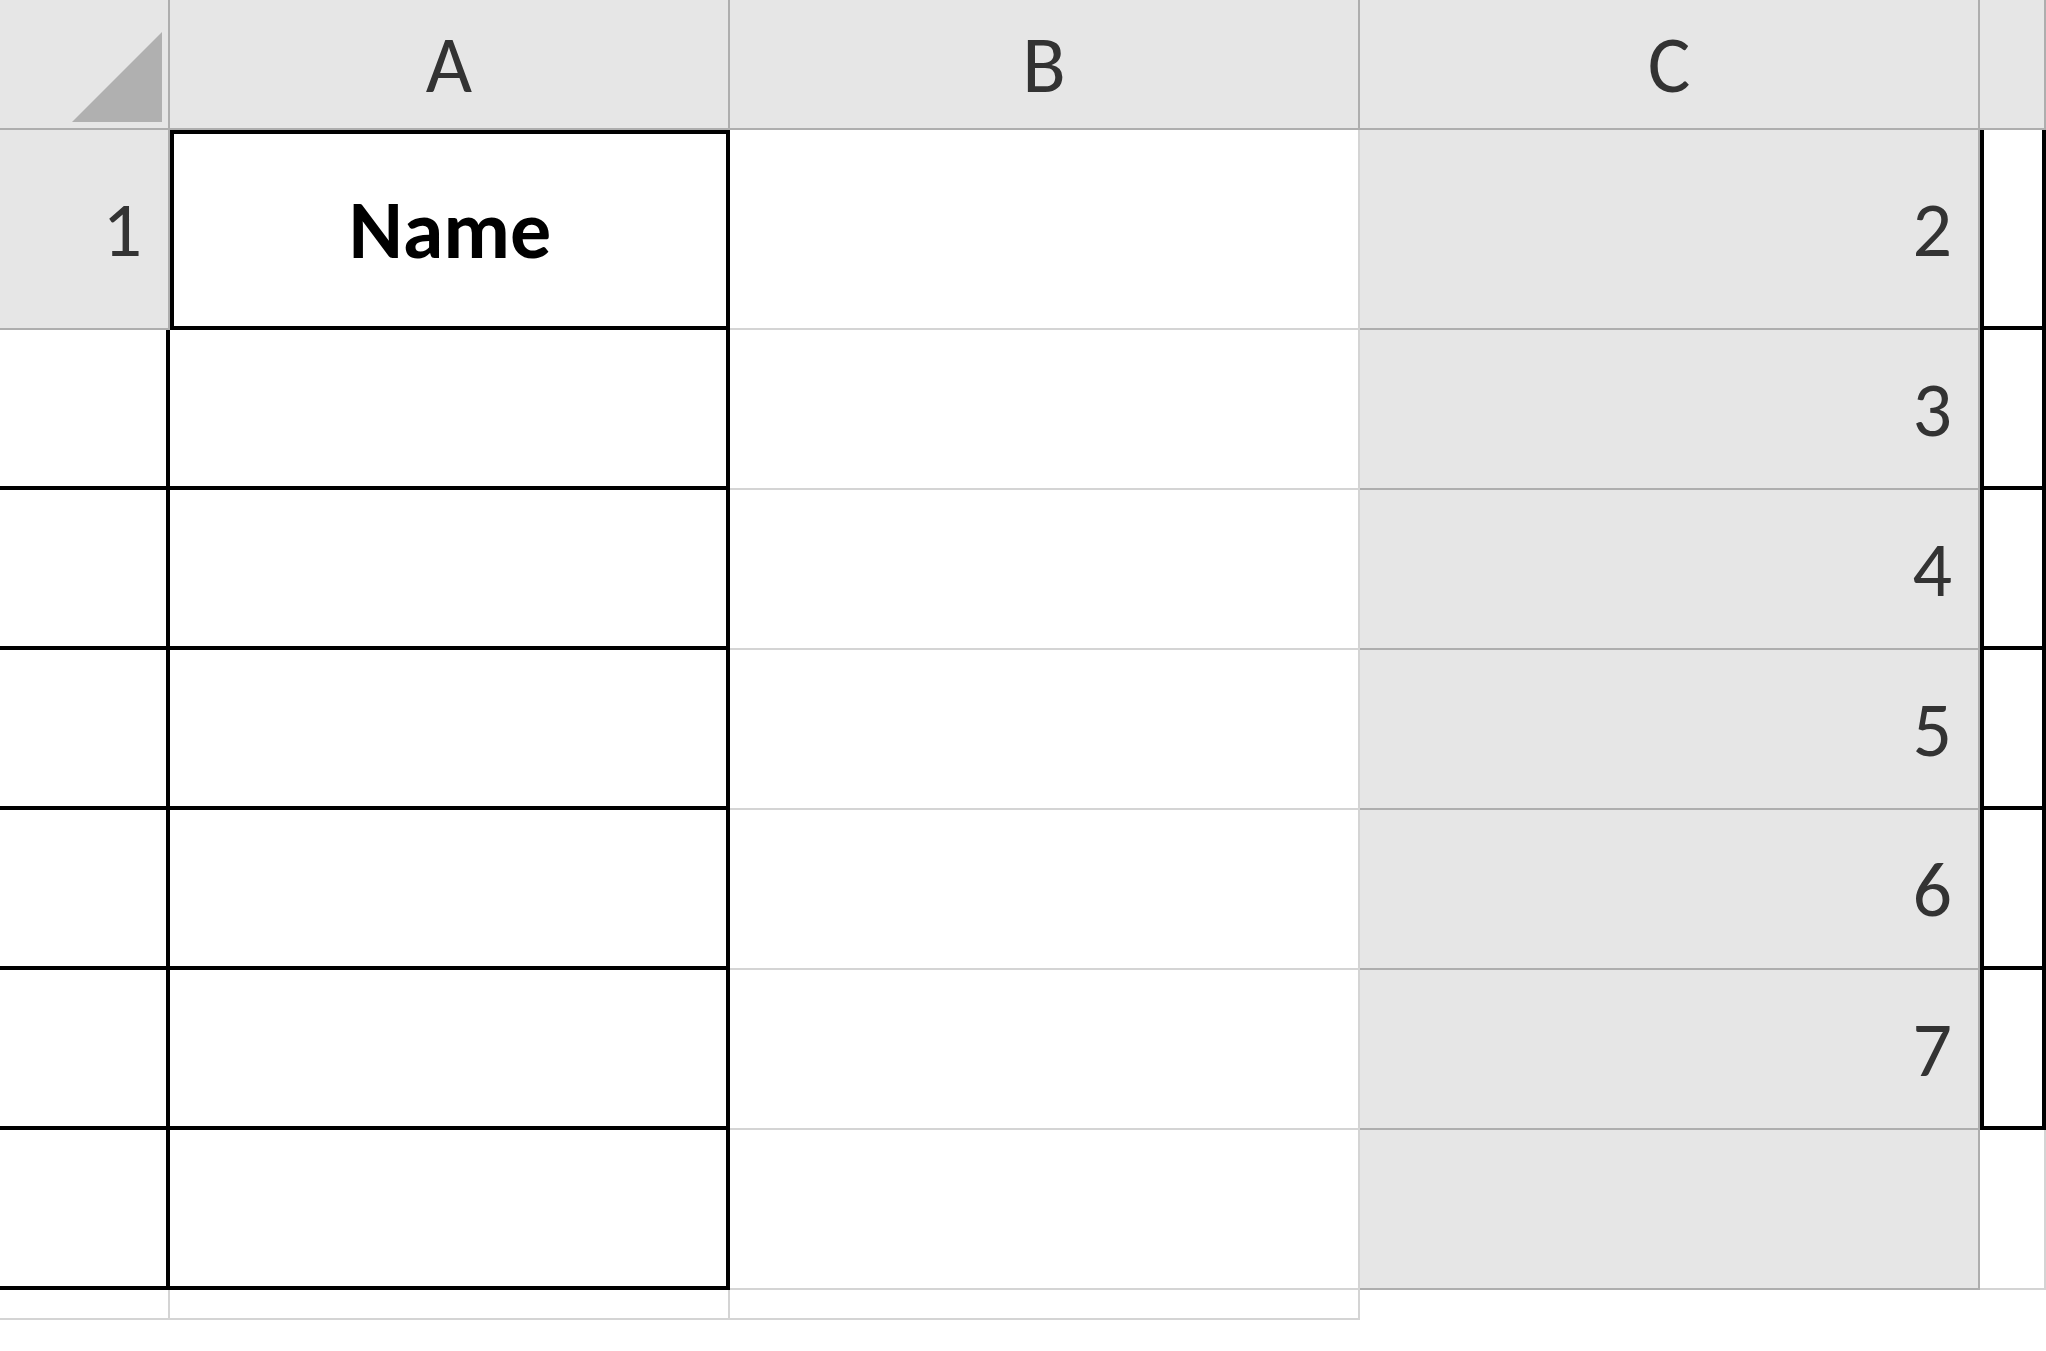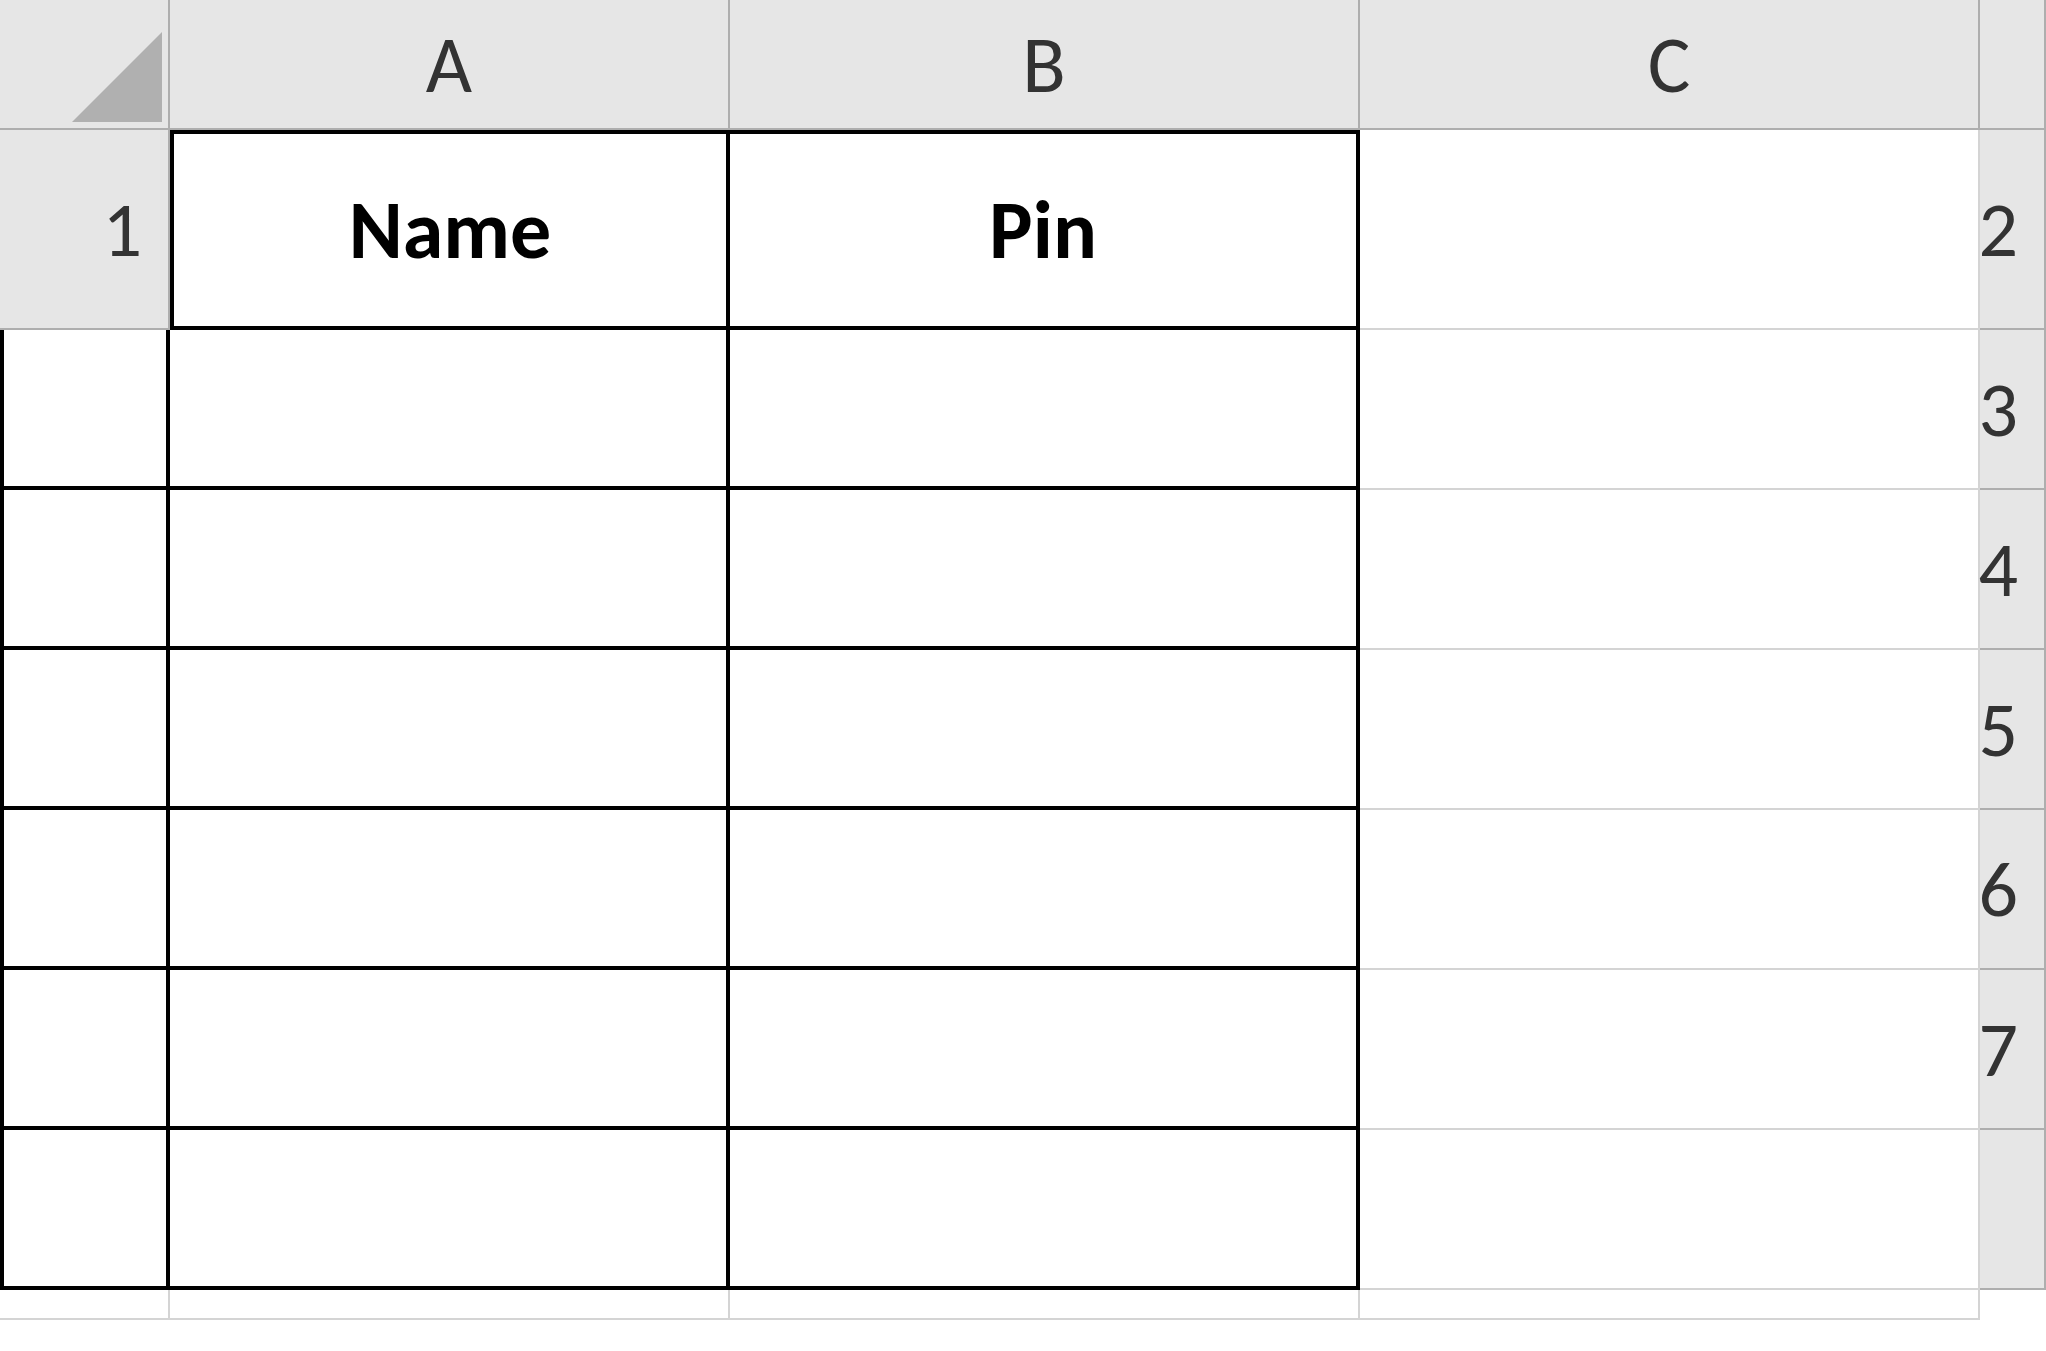--- a/index.html
+++ b/index.html
@@ -106,21 +106,20 @@
       <polygon points="90,0 90,90 0,90" fill="#b0b0b0"></polygon>
     </svg>
   </div>
   <div class="hdr">A</div>
   <div class="hdr">B</div>
   <div class="hdr">C</div>
   <div class="hdr sliver-hdr"></div>
 
   <div class="hdr row-hdr">1</div>
   <div class="cell title tbl top left">Name</div>
-  <div class="cell title tbl top">Pin</div>
   <div class="sliver"></div>
 
   <div class="hdr row-hdr">2</div>
   <div class="cell tbl left"></div>
   <div class="cell tbl"></div>
   <div class="cell tbl"></div>
   <div class="sliver"></div>
 
   <div class="hdr row-hdr">3</div>
   <div class="cell tbl left"></div>

